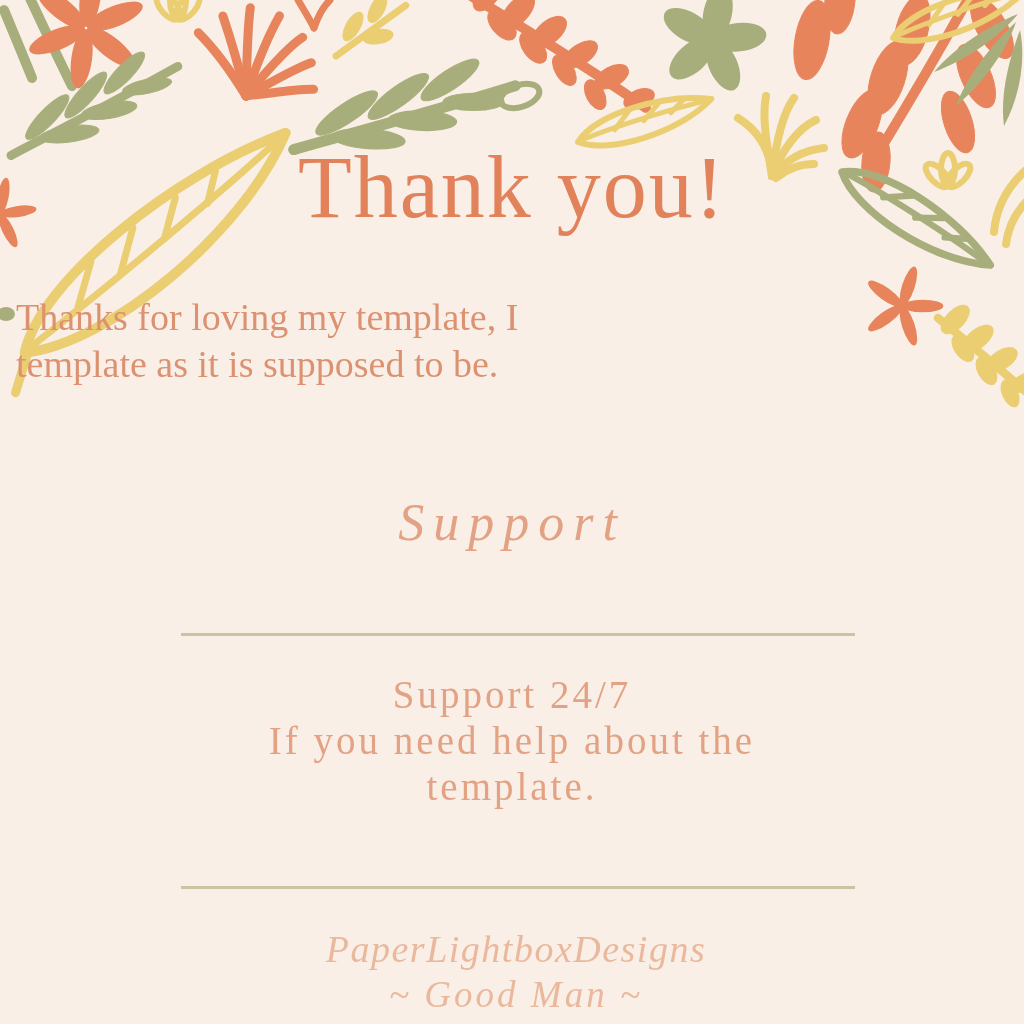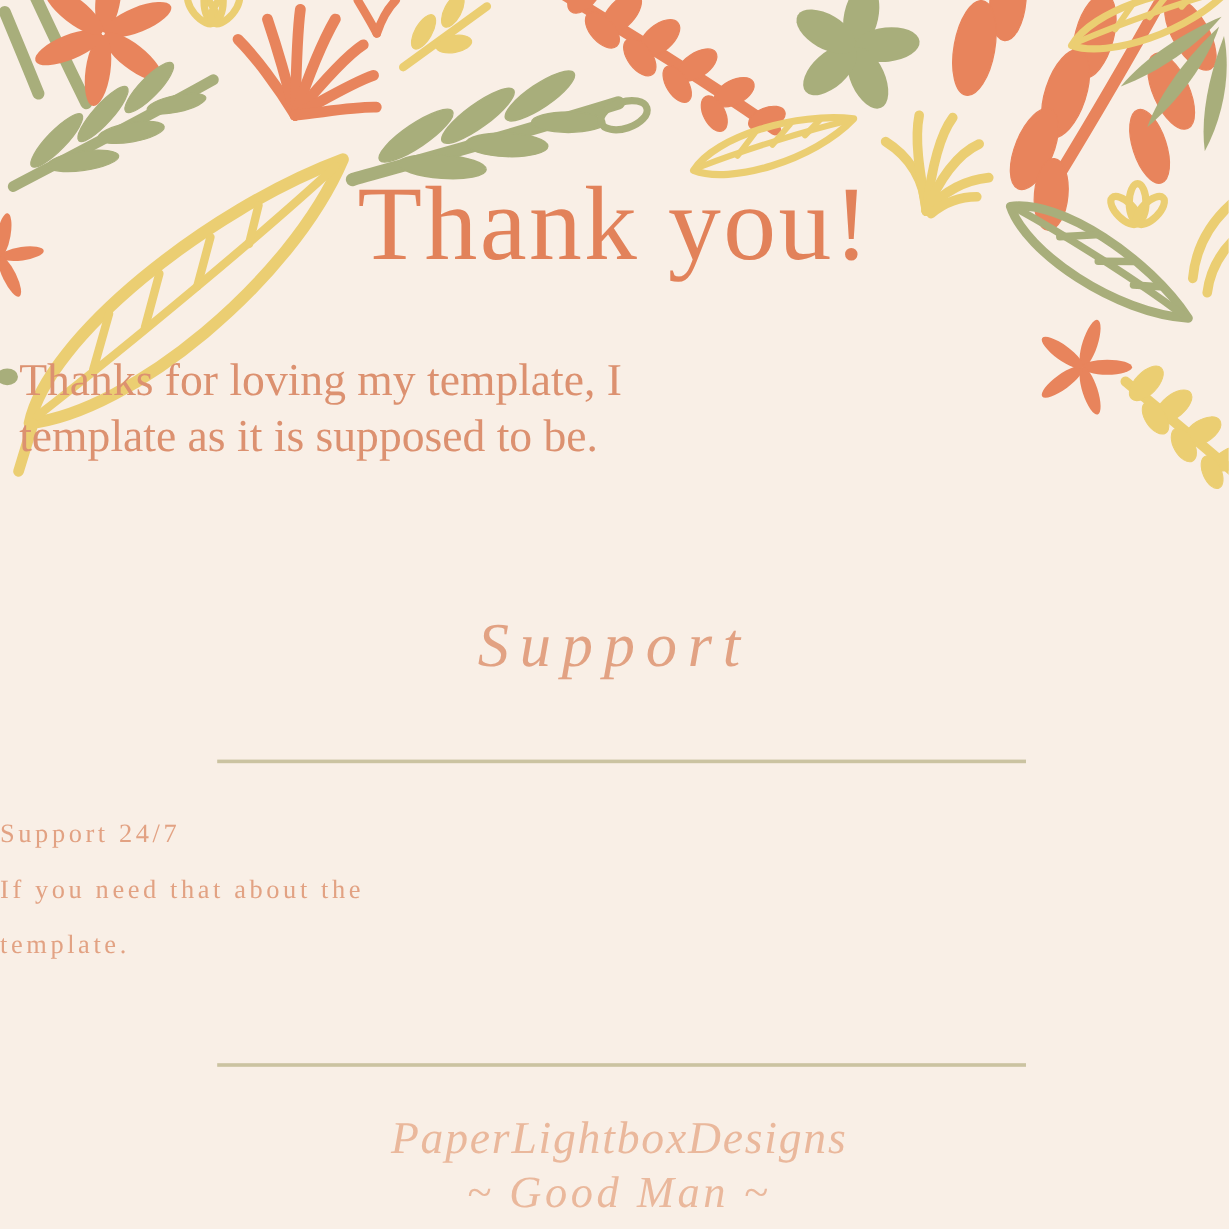--- a/index.html
+++ b/index.html
@@ -17,33 +17,33 @@
   .title{
     position:absolute;top:144px;left:0;width:100%;margin:0;text-align:center;
     font-size:88px;line-height:88px;font-weight:400;letter-spacing:2px;
     color:var(--title-text);
   }
   .intro{
     position:absolute;top:278px;left:0;width:100%;margin:16px;text-align:left;
     font-size:38px;line-height:47px;color:var(--intro-text);
   }
   .support-heading{
-    position:absolute;top:513px;left:0;width:100%;margin:0;text-align:center;
+    position:absolute;top:497px;left:0;width:100%;margin:0;text-align:center;
     font-style:italic;font-weight:400;font-size:52px;line-height:52px;
     letter-spacing:9px;color:var(--support-text);
   }
   .divider{
     position:absolute;left:181px;width:674px;height:3px;border:none;margin:0;
     background:var(--divider);
   }
   .divider-top{top:633px;}
   .divider-bottom{top:886px;}
   .support-text{
-    position:absolute;top:672px;left:0;width:100%;margin:0;text-align:left;
-    font-size:22px;line-height:46px;letter-spacing:3px;color:var(--support-text);
+    position:absolute;top:672px;left:0;width:100%;margin:0;text-align:center;
+    font-size:39px;line-height:46px;letter-spacing:3px;color:var(--support-text);
   }
   .footer{
     position:absolute;top:922px;left:0;width:100%;margin:4px;text-align:center;
     font-style:italic;color:var(--footer-text);
   }
   .footer .brand{font-size:38px;line-height:46px;letter-spacing:1.5px;}
   .footer .sig{font-size:37px;line-height:46px;letter-spacing:3px;font-style:italic;}
 </style>
 </head>
 <body>
@@ -213,21 +213,21 @@
     <div>Thanks for loving my template, I</div>
     <div>template as it is supposed to be.</div>
   </div>
 
   <h2 class="support-heading">Support</h2>
 
   <hr class="divider divider-top">
 
   <div class="support-text">
     <div>Support 24/7</div>
-    <div>If you need that about the</div>
+    <div>If you need help about the</div>
     <div>template.</div>
   </div>
 
   <hr class="divider divider-bottom">
 
   <div class="footer">
     <div class="brand">PaperLightboxDesigns</div>
     <div class="sig">~ Good Man ~</div>
   </div>
 

